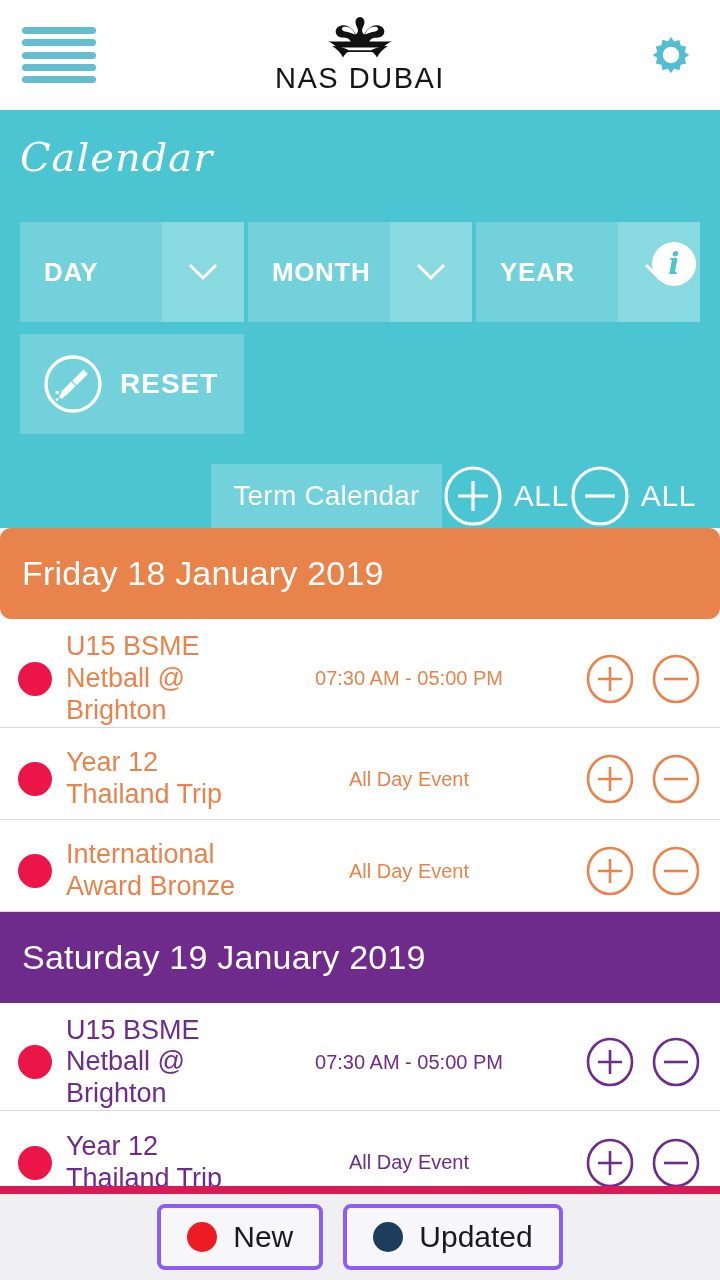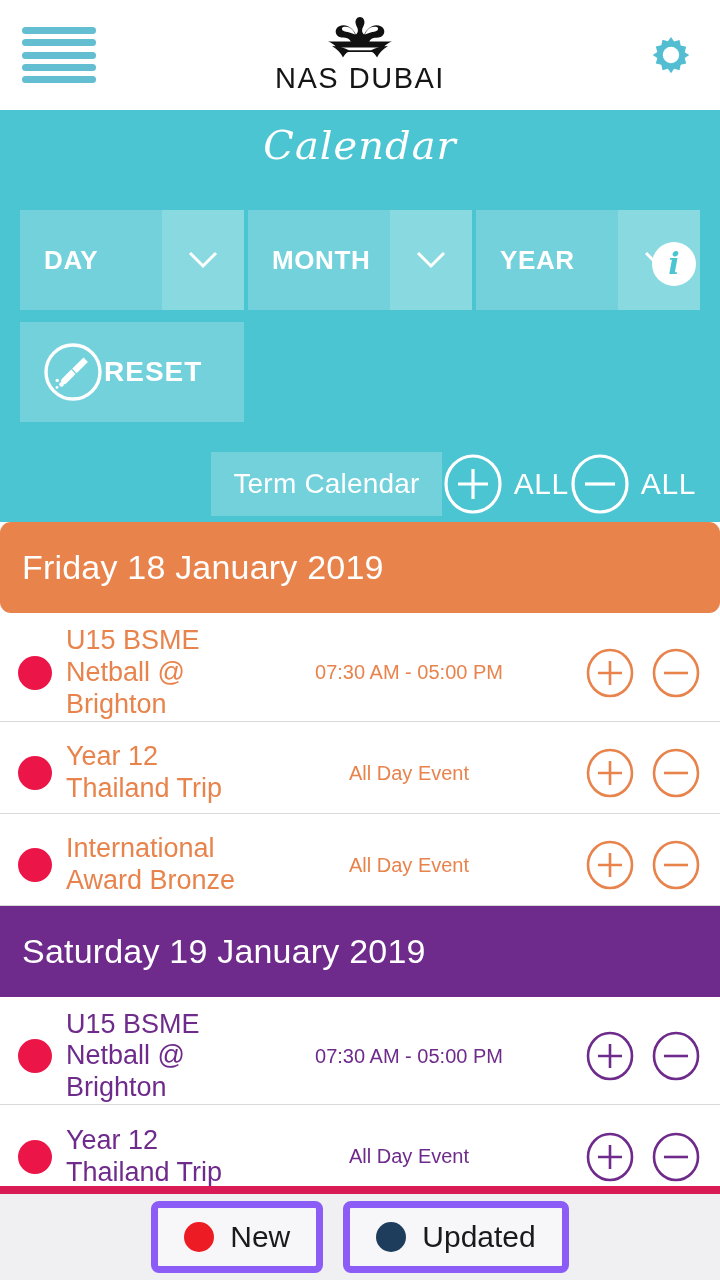--- a/index.html
+++ b/index.html
@@ -23,21 +23,21 @@
 
   .logo { position:absolute; left:0; right:0; margin:0 auto; width:220px; text-align:center; pointer-events:none; }
   .crown { display:block; margin:0 auto 1px; }
   .logo-text { font-size:29px; letter-spacing:1.5px; color:#151515; font-weight:400; font-family:"Liberation Sans", sans-serif; }
 
   .gear { width:54px; height:54px; cursor:pointer; display:flex; align-items:center; justify-content:center; }
 
   
   .filters { background:#4CC5D2; flex:0 0 412px; position:relative; padding:0 20px; }
   .cal-title {
-    text-align:center; color:#ffffff; font-size:40px; padding-top:12px;
+    text-align:left; color:#ffffff; font-size:40px; padding-top:24px;
     font-family:"DejaVu Serif", serif; font-style:italic; font-weight:400;
     letter-spacing:1px;
   }
   .info-badge {
     position:absolute; right:24px; top:132px; width:44px; height:44px; border-radius:50%;
     background:#ffffff; display:flex; align-items:center; justify-content:center;
     color:#4CC5D2; font-size:30px; font-style:italic; font-weight:bold;
     font-family:"DejaVu Serif", serif; cursor:pointer; line-height:1;
   }
 
@@ -49,21 +49,21 @@
     color:#ffffff; font-size:26px; font-weight:bold; letter-spacing:0.6px;
   }
   .selector .sel-arrow {
     flex:0 0 82px; background:rgba(255,255,255,0.34);
     display:flex; align-items:center; justify-content:center;
   }
   .chev { width:30px; height:18px; }
 
   .reset-btn {
     margin-top:12px; width:224px; height:100px; background:rgba(255,255,255,0.22);
-    display:flex; align-items:center; padding-left:22px; cursor:pointer;
+    display:flex; align-items:center; gap:16px; padding-left:22px; cursor:pointer;
   }
   .reset-label { color:#fff; font-size:28px; font-weight:bold; letter-spacing:1px; }
 
   .action-row { display:flex; align-items:center; justify-content:flex-end; margin-top:30px; padding-right:4px; }
   .term-chip {
     background:rgba(255,255,255,0.22); color:#ffffff; font-size:28px;
     padding:16px 22px; cursor:pointer; letter-spacing:0.2px;
   }
   .all-btn { display:flex; align-items:center; gap:10px; cursor:pointer; }
   .all-btn .lbl { color:#ffffff; font-size:30px; letter-spacing:0.6px; }
@@ -88,21 +88,21 @@
   .purple-txt { color:#6E2B8B; }
 
   .pink-rule { flex:0 0 8px; background:#D81B54; }
 
   
   .legend {
     flex:0 0 86px; background:#F0F0F3; display:flex; align-items:center;
     justify-content:center; gap:20px;
   }
   .legend-chip {
-    background:#F7F7F9; border:7px solid #8b5cf6; border-radius:8px;
+    background:#F7F7F9; border:4px solid #8b5cf6; border-radius:8px;
     display:flex; align-items:center; gap:16px; padding:12px 26px; cursor:pointer;
   }
   .legend-dot { width:30px; height:30px; border-radius:50%; }
   .legend-label { font-size:30px; color:#1a1a1a; }
 </style>
 </head>
 <body>
 
 <div class="screen">
 

